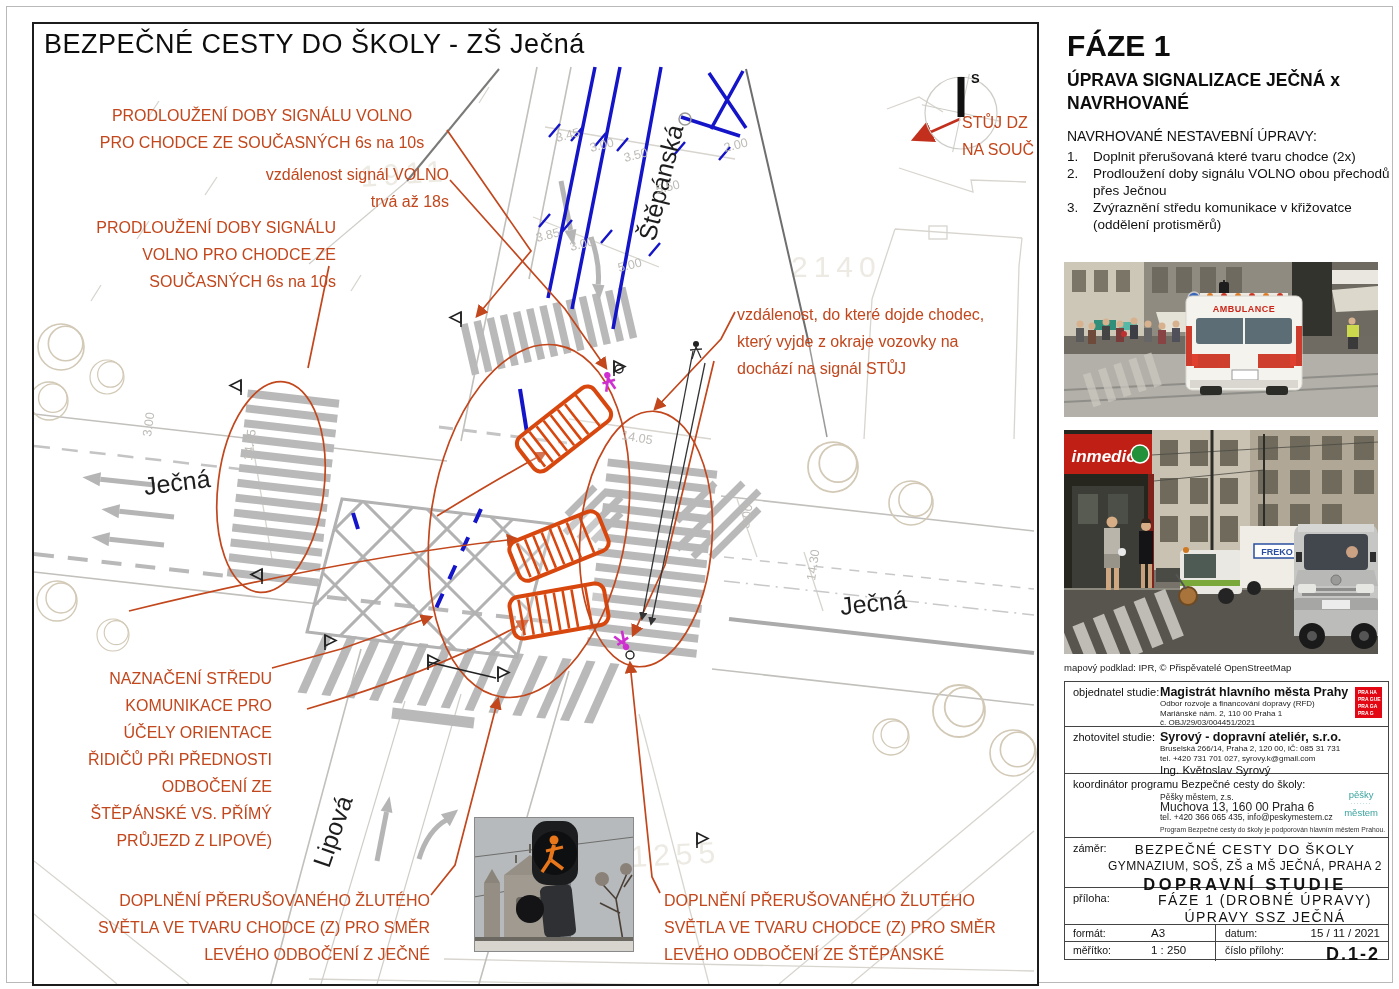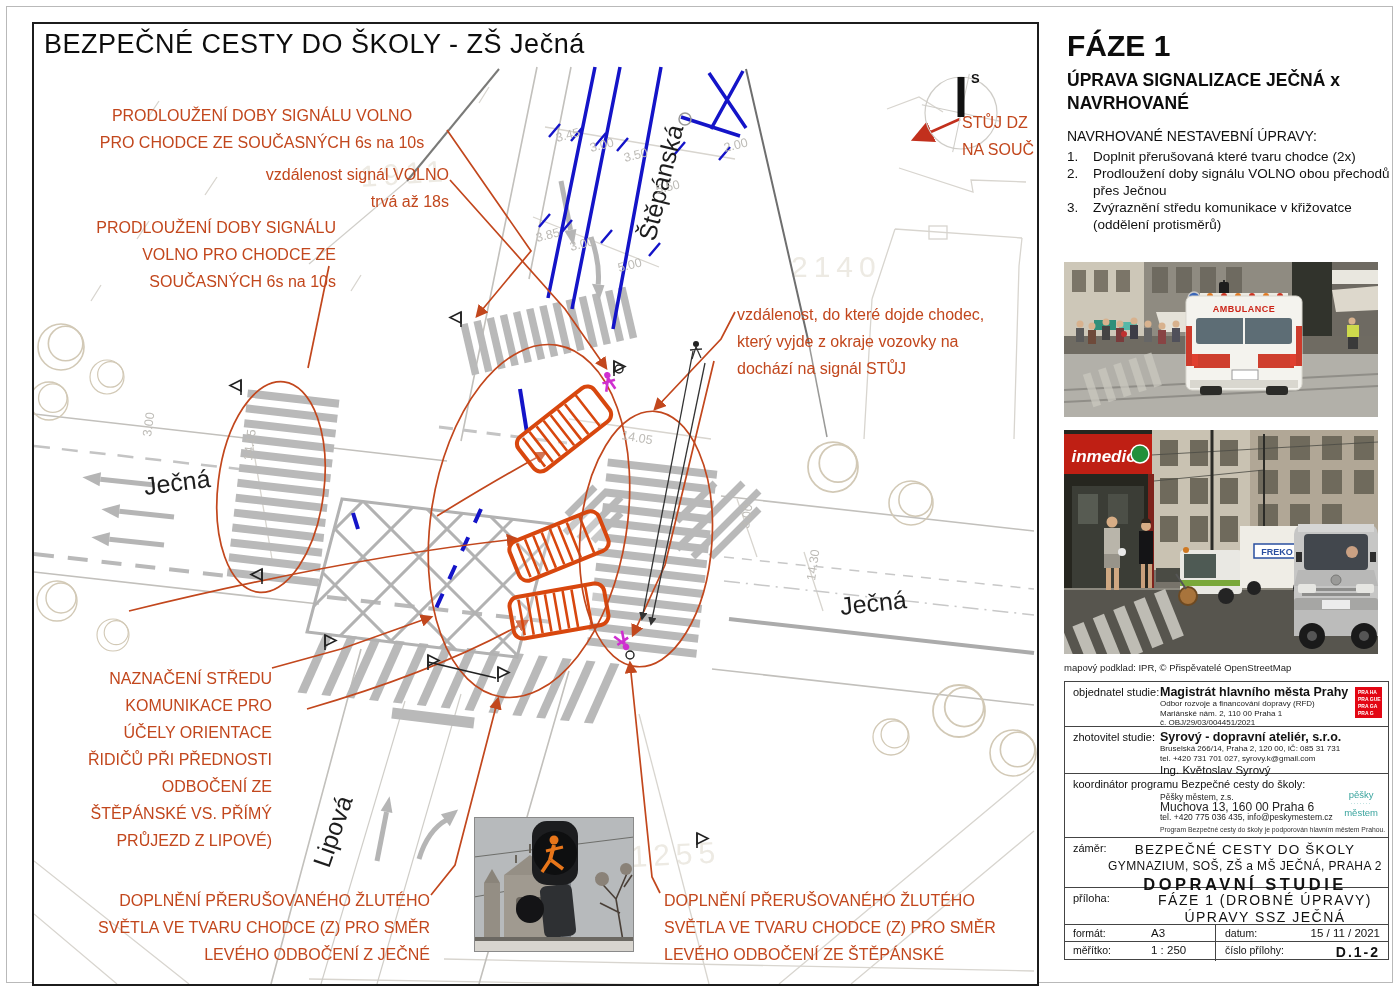--- a/index.html
+++ b/index.html
@@ -670,21 +670,21 @@
         <div class="tb-sm">Bruselská 266/14, Praha 2, 120 00, IČ: 085 31 731</div>
         <div class="tb-sm">tel. +420 731 701 027, syrovy.k@gmail.com</div>
         <div style="font-size:11.5px;color:#111;margin-top:1px">Ing. Květoslav Syrový</div>
       </div>
     </div>
     <div class="tb-row" style="height:64px">
       <div class="tb-label">koordinátor programu Bezpečné cesty do školy:</div>
       <div class="tb-content" style="top:18px">
         <div class="tb-sm" style="font-size:8.5px;line-height:10px">Pěšky městem, z.s.</div>
         <div class="tb-sm" style="font-size:12px;line-height:10px">Muchova 13, 160 00 Praha 6</div>
-        <div class="tb-sm" style="font-size:8.5px;line-height:10px">tel. +420 775 036 435, info@peskymestem.cz</div>
+        <div class="tb-sm" style="font-size:8.5px;line-height:10px">tel. +420 366 065 435, info@peskymestem.cz</div>
         <div style="font-size:6.8px;color:#333;margin-top:4px">Program Bezpečné cesty do školy je podporován hlavním městem Prahou.</div>
       </div>
       <div class="pesky-logo">
         <div style="position:relative">pěšky</div>
         <div style="letter-spacing:1px;font-size:6px">·······</div>
         <div>městem</div>
       </div>
     </div>
     <div class="tb-row" style="height:50px">
       <div class="tb-label">záměr:</div>
@@ -706,17 +706,17 @@
       <div class="cell-lab" style="left:8px">formát:</div>
       <div class="cell-val" style="left:86px">A3</div>
       <div class="cell-lab" style="left:160px">datum:</div>
       <div class="cell-val" style="right:8px">15 / 11 / 2021</div>
     </div>
     <div class="tb-row" style="height:19px">
       <div class="divider"></div>
       <div class="cell-lab" style="left:8px">měřítko:</div>
       <div class="cell-val" style="left:86px">1 : 250</div>
       <div class="cell-lab" style="left:160px">číslo přílohy:</div>
-      <div class="cell-val" style="right:8px;font-size:14px;font-weight:bold;letter-spacing:2px">D.1-2</div>
+      <div class="cell-val" style="right:8px;font-size:18px;font-weight:bold;letter-spacing:2px">D.1-2</div>
     </div>
   </div>
 
 </div>
 
 </body></html>

